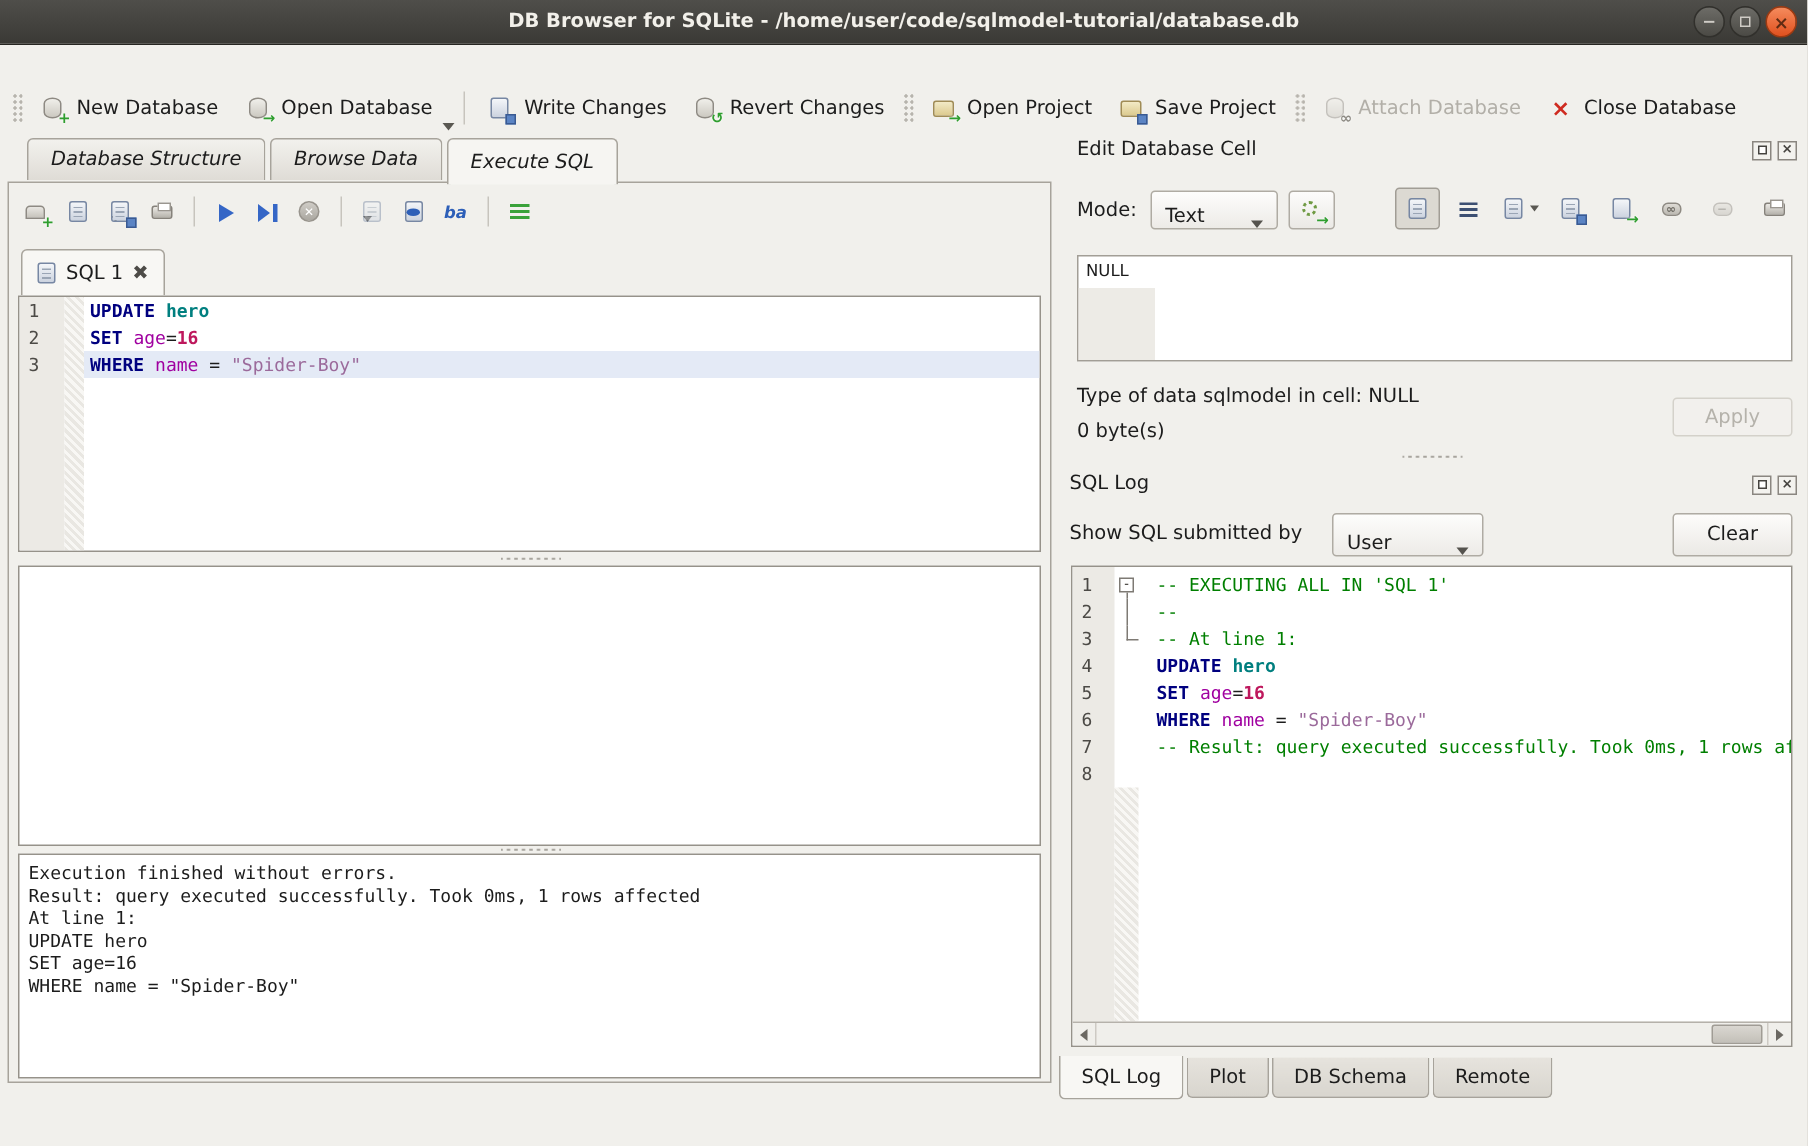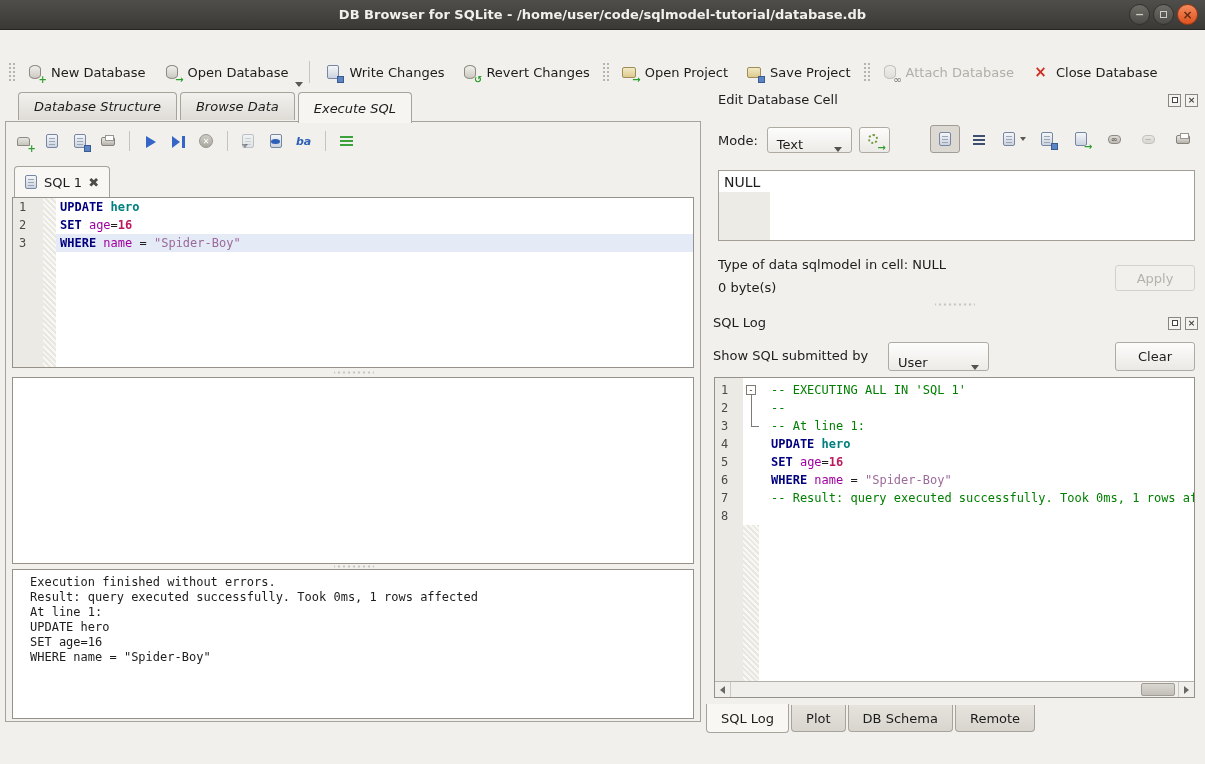--- a/index.html
+++ b/index.html
@@ -91,39 +91,39 @@
   .tok-str { color:#9b6a9b; }
   .tok-cmt { color:#007f00; }
   .tok-num { color:#be185d;font-weight:bold; }
   .tok-op, .tok-pl { color:#1c1c1c; }
   
   .split-dots { position:absolute; height:5px; width:40px;
     background-image:radial-gradient(#a7a49d 1px, transparent 1.2px); background-size:5px 4px; background-position:center; }
   
   .results { position:absolute; left:6px; right:6px; top:255px; height:187px; background:#fff; border:1px solid #96928a; }
   .execlog { position:absolute; left:6px; right:6px; top:447px; height:150px; background:#fff; border:1px solid #96928a;
-    padding:5px 17px; font-family:"DejaVu Sans Mono",monospace; font-size:12px; line-height:15px; white-space:pre; overflow:hidden; }
+    padding:5px 6px; font-family:"DejaVu Sans Mono",monospace; font-size:12px; line-height:15px; white-space:pre; overflow:hidden; }
   
   .right-pane { position:absolute; left:705px; top:89px; width:500px; height:646px; }
   .dock-title { position:absolute; left:13px; font-size:13px; color:#1c1c1c; }
   .dock-btns { position:absolute; right:7px; display:flex; gap:4px; }
   .dock-btn { width:13px; height:13px; border:1px solid #8a8680; background:#f3f2ee; position:relative; font:bold 9px/11px "DejaVu Sans",sans-serif; text-align:center; color:#45433f; }
   .dock-btn .inner-sq { position:absolute; right:2px; top:2px; width:6px; height:6px; border:1px solid #45433f; background:#fff; }
   .combo { display:flex; align-items:flex-end; justify-content:space-between; padding:0 9px;
     background:linear-gradient(#fdfdfc,#edebe7); border:1px solid #afaba3; border-radius:3px; }
   .combo .arr { width:0; height:0; border-left:4px solid transparent; border-right:4px solid transparent; border-top:5px solid #55534e; }
   .btn { display:flex; align-items:center; justify-content:center;
     background:linear-gradient(#fdfcfb,#ebe9e5); border:1px solid #afaba3; border-radius:3px; }
   .btn.disabled { background:#f2f0ed; border-color:#d4d1ca; color:#b5b2ab; }
   .btn::first-letter { text-decoration:underline; }
   .icon-btn { width:30px; height:28px; display:flex; align-items:center; justify-content:center; border-radius:3px; }
   .icon-btn.pressed { background:#dcd9d2; border:1px solid #a19d95; }
   .cell-editor { position:absolute; left:13px; right:10px; top:81px; height:71px; background:#fff; border:1px solid #a29e96; overflow:hidden; }
   .cell-editor .gut { position:absolute; left:0; top:21px; bottom:0; width:51px; background:#edebe6; }
-  .cell-editor .val { position:absolute; left:5px; top:3px; font-size:14px; }
+  .cell-editor .val { position:absolute; left:5px; top:3px; font-size:11px; }
   .log-box { position:absolute; left:9px; right:10px; top:288px; height:321px; border:1px solid #96928a; background:#fff; overflow:hidden; }
   .log-box .gutter-bg { position:absolute; left:0; top:0; bottom:16px; width:28px; background:#eceae5; }
   .log-lines { position:absolute; left:0; top:3px; right:0; }
   .log-row { display:flex; height:18px; line-height:18px; font-family:"DejaVu Sans Mono",monospace; font-size:12px; }
   .log-row .lnum { width:28px; flex:none; padding-left:6px; color:#4c4a46; }
   .fold-cell { width:16px; flex:none; position:relative; }
   .fold-box { position:absolute; left:3px; top:4px; width:10px; height:10px; border:1px solid #7e7a74; background:#fff; font:9px/8px "DejaVu Sans Mono",monospace; text-align:center; color:#33312d; }
   .fold-vline { position:absolute; left:8px; width:1px; background:#7e7a74; }
   .fold-hline { position:absolute; left:8px; top:9px; width:8px; height:1px; background:#7e7a74; }
   .log-row .code { flex:1; white-space:pre; overflow:hidden; padding-left:12px; }

